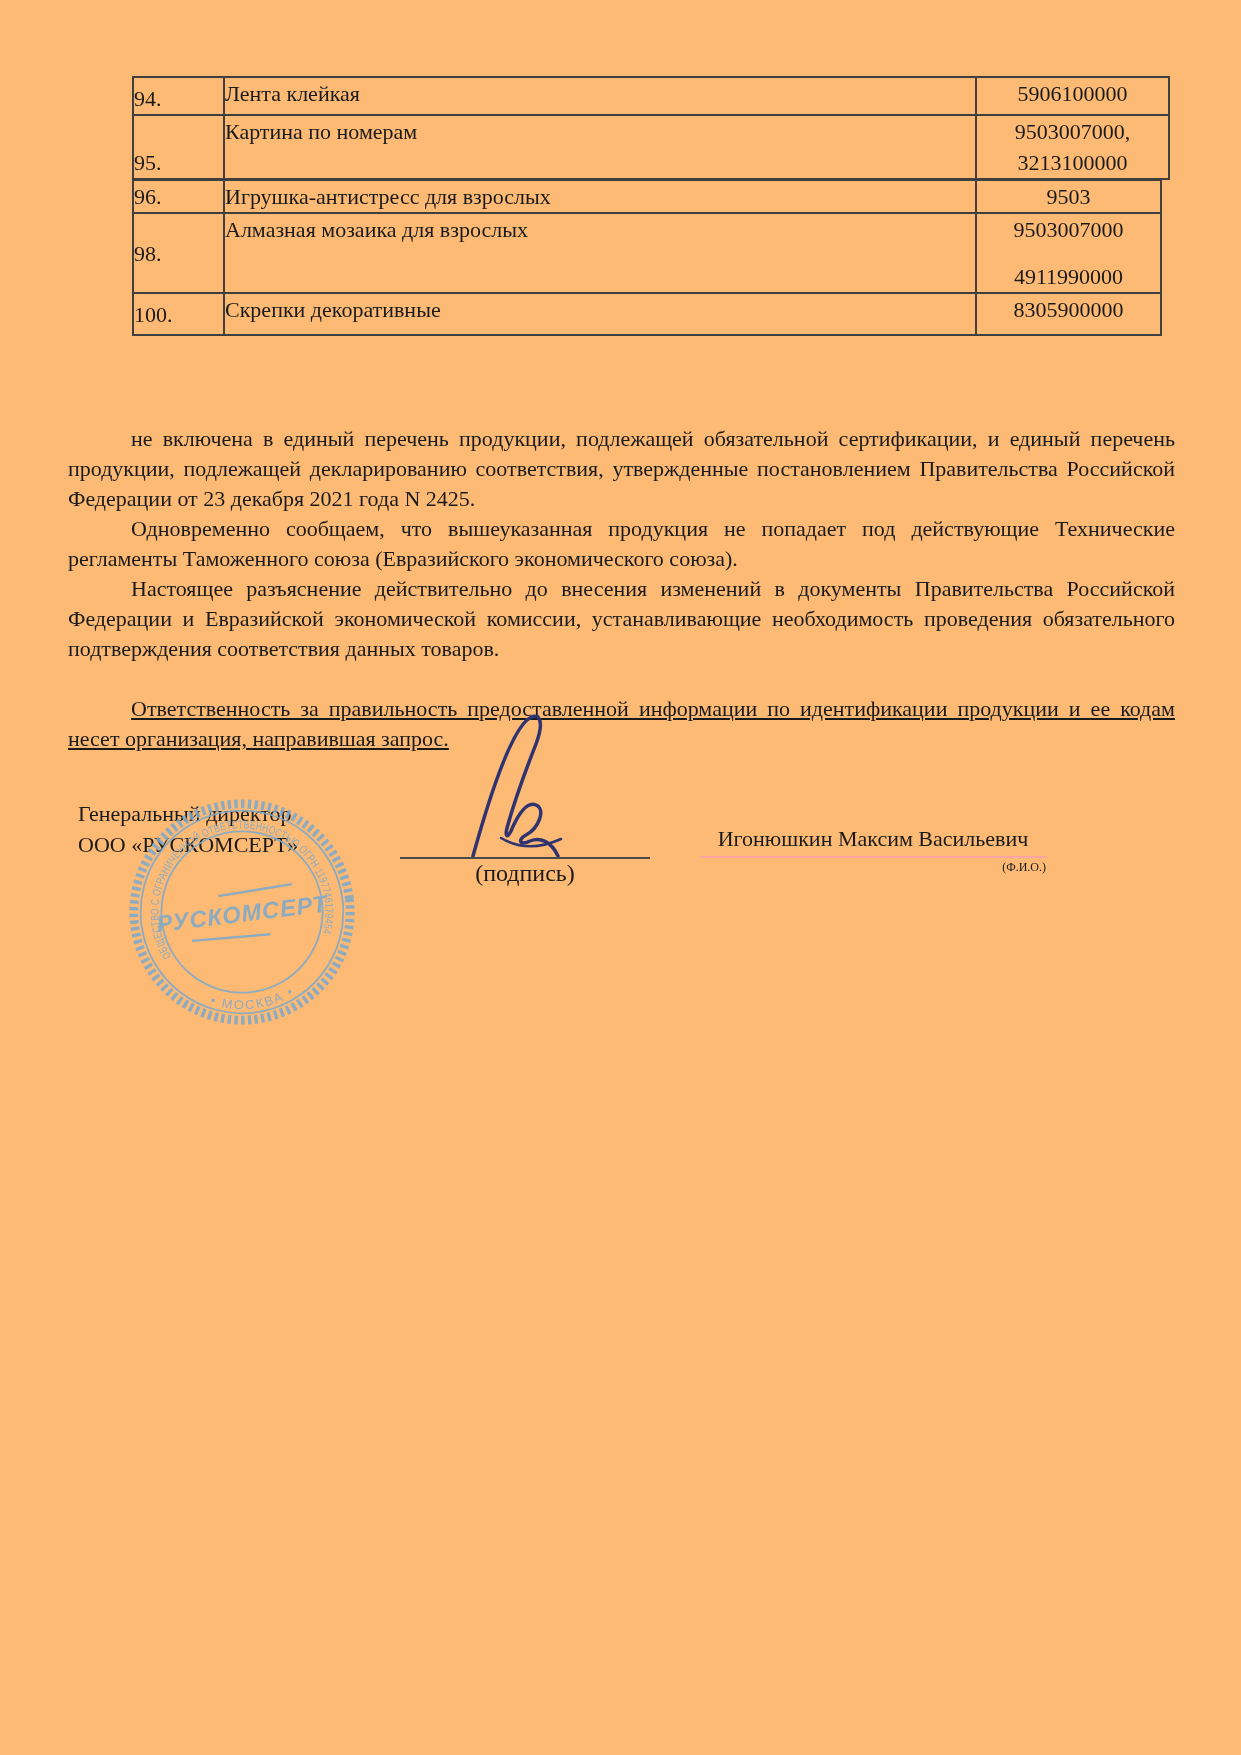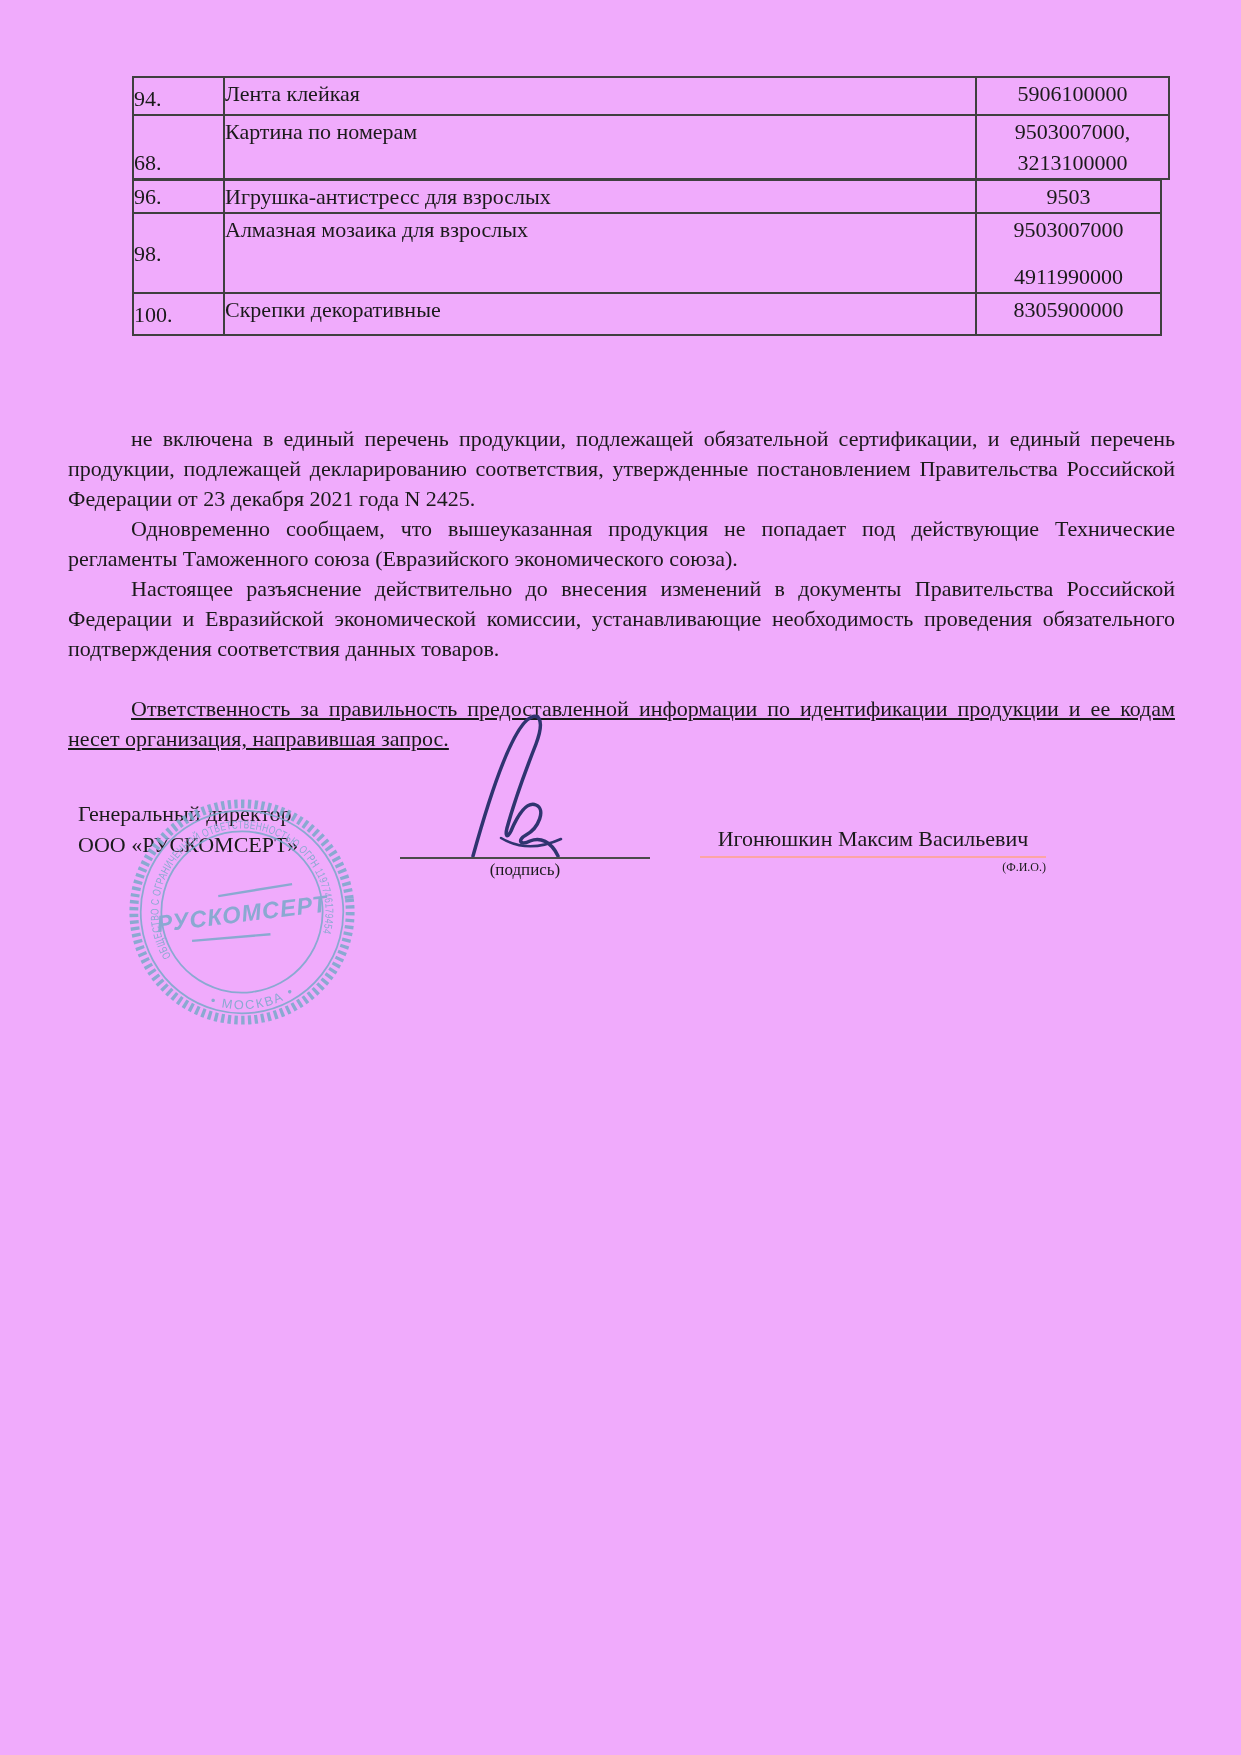--- a/index.html
+++ b/index.html
@@ -1,20 +1,20 @@
 <!DOCTYPE html>
 <html><head>
 <meta charset="utf-8">
 <style>
   html,body{margin:0;padding:0;background:#ffffff;}
   #page{
     position:relative;
     width:1241px;
     height:1755px;
-    background:#f0abfc;
+    background:#fdba74;
     font-family:"Liberation Serif", serif;
     color:#1a1a1a;
     overflow:hidden;
   }
   
   .doc-table{
     border-collapse:collapse;
     table-layout:fixed;
     position:absolute;
     left:132px;
@@ -48,21 +48,21 @@
   .sig-left{
     position:absolute; left:78px; top:798px;
     font-size:22px; line-height:31px;
   }
   .sig-line{
     position:absolute; left:400px; top:840px; width:250px; height:17px;
     border-bottom:2px solid #4a4a4a;
   }
   .sig-caption{
     position:absolute; left:400px; top:860px; width:250px;
-    text-align:center; font-size:17px;
+    text-align:center; font-size:24px;
   }
   .fio-wrap{
     position:absolute; left:700px; top:824px; width:346px;
     text-align:center; font-size:22px; line-height:29px;
     border-bottom:2px solid #fca5a5; padding-bottom:3px;
   }
   .fio-caption{
     position:absolute; left:700px; top:860px; width:346px;
     text-align:right; font-size:12px;
   }
@@ -107,21 +107,21 @@
       </colgroup>
     <tbody>
         <tr style="height:38px;">
       <td class="num-cell">94.</td>
       <td class="name-cell">Лента клейкая</td>
       <td class="code-cell">
             <div class="code-line">5906100000</div>
           </td>
     </tr>
     <tr style="height:62px;">
-      <td class="num-cell">68.</td>
+      <td class="num-cell">95.</td>
       <td class="name-cell">Картина по номерам</td>
       <td class="code-cell">
         <div class="code-line">9503007000,</div>
         <div class="code-line">3213100000</div>
       </td>
     </tr>
   </tbody>
     </table>
 
   <table id="tableB" class="doc-table">

